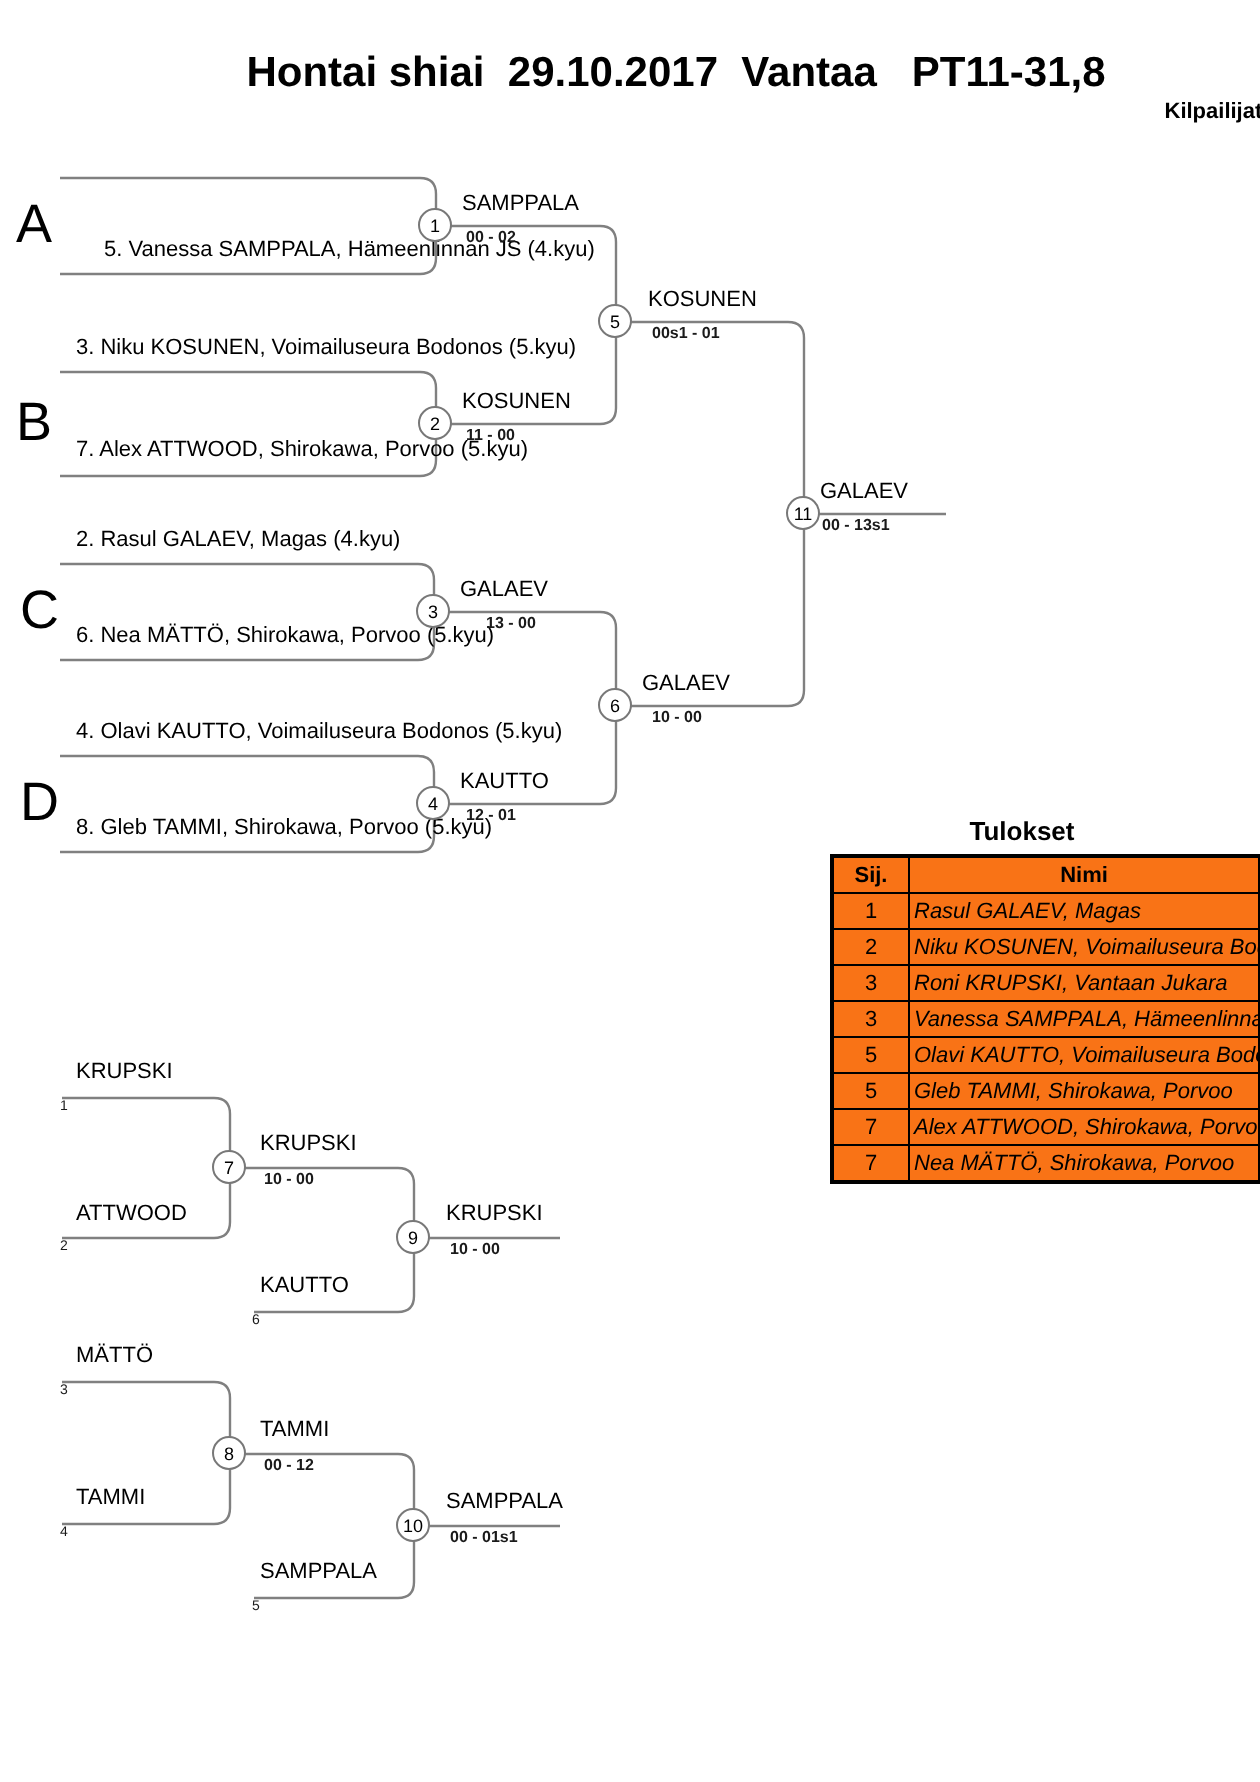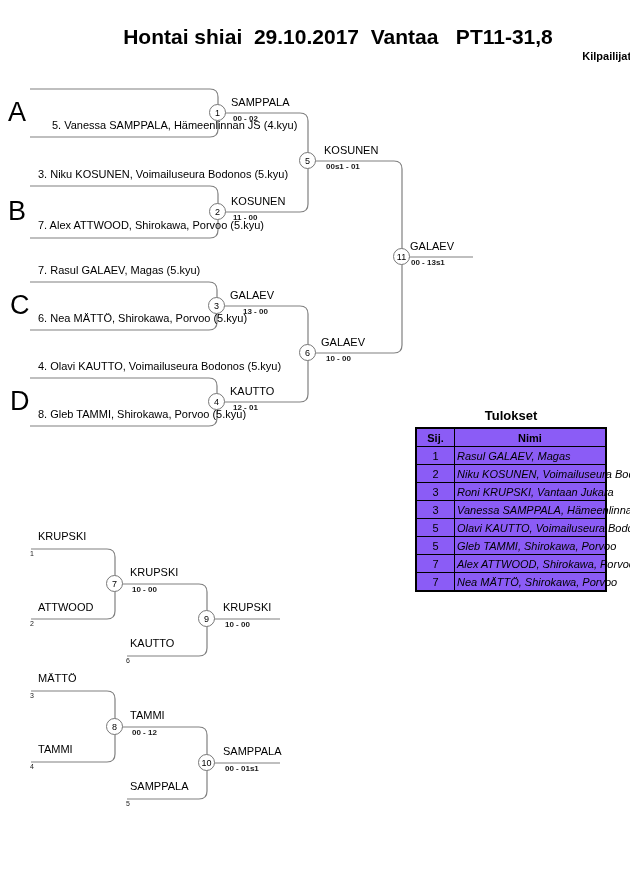--- a/index.html
+++ b/index.html
@@ -10,22 +10,22 @@
   .competitors{right:32px;top:50px;font-size:11px;font-weight:bold;}
   .pname{font-size:11px;white-space:pre;}
   .pool-letter{font-size:27px;}
   .wname{font-size:11px;white-space:pre;}
   .score{font-size:8px;white-space:pre;color:#1a1a1a;font-weight:bold;}
   .seed{font-size:7px;color:#1a1a1a;}
   .circle{width:17px;height:17px;border:1px solid #787878;border-radius:50%;background:#fff;
           font-size:9px;display:flex;align-items:center;justify-content:center;box-sizing:border-box;}
   svg.lines{position:absolute;left:0;top:0;}
   .tbl-title{left:415px;top:408px;width:192px;text-align:center;font-size:13px;font-weight:bold;}
-  table.results{position:absolute;left:415px;top:427px;width:192px;table-layout:fixed;
-                border-collapse:collapse;border:2px solid #000;background:#8b5cf6;}
+  table.results{position:absolute;left:415px;top:427px;width:216px;table-layout:fixed;
+                border-collapse:collapse;border:2px solid #000;background:#f97316;}
   table.results th, table.results td{border:1px solid #000;font-size:11px;height:15px;
                 padding:1px 2px;white-space:nowrap;}
   table.results th{font-weight:bold;text-align:center;}
   td.sij{text-align:center;width:33px;}
   td.nimi{text-align:left;padding-left:4px;overflow:visible;font-style:italic;}
 </style>
 </head>
 <body>
 
 <div class="page">
@@ -53,21 +53,21 @@
   </svg>
 
   <div class="abs pool-letter" style="left:8px;top:97px">A</div>
   <div class="abs pool-letter" style="left:8px;top:196px">B</div>
   <div class="abs pool-letter" style="left:10px;top:290px">C</div>
   <div class="abs pool-letter" style="left:10px;top:386px">D</div>
 
   <div class="abs pname" style="left:52px;top:119px">5. Vanessa SAMPPALA, Hämeenlinnan JS (4.kyu)</div>
   <div class="abs pname" style="left:38px;top:168px">3. Niku KOSUNEN, Voimailuseura Bodonos (5.kyu)</div>
   <div class="abs pname" style="left:38px;top:219px">7. Alex ATTWOOD, Shirokawa, Porvoo (5.kyu)</div>
-  <div class="abs pname" style="left:38px;top:264px">7. Rasul GALAEV, Magas (5.kyu)</div>
+  <div class="abs pname" style="left:38px;top:264px">2. Rasul GALAEV, Magas (4.kyu)</div>
   <div class="abs pname" style="left:38px;top:312px">6. Nea MÄTTÖ, Shirokawa, Porvoo (5.kyu)</div>
   <div class="abs pname" style="left:38px;top:360px">4. Olavi KAUTTO, Voimailuseura Bodonos (5.kyu)</div>
   <div class="abs pname" style="left:38px;top:408px">8. Gleb TAMMI, Shirokawa, Porvoo (5.kyu)</div>
 
   <div class="abs circle" style="left:209px;top:104px">1</div>
   <div class="abs circle" style="left:209px;top:203px">2</div>
   <div class="abs circle" style="left:208px;top:297px">3</div>
   <div class="abs circle" style="left:208px;top:393px">4</div>
   <div class="abs circle" style="left:299px;top:152px">5</div>
   <div class="abs circle" style="left:299px;top:344px">6</div>

